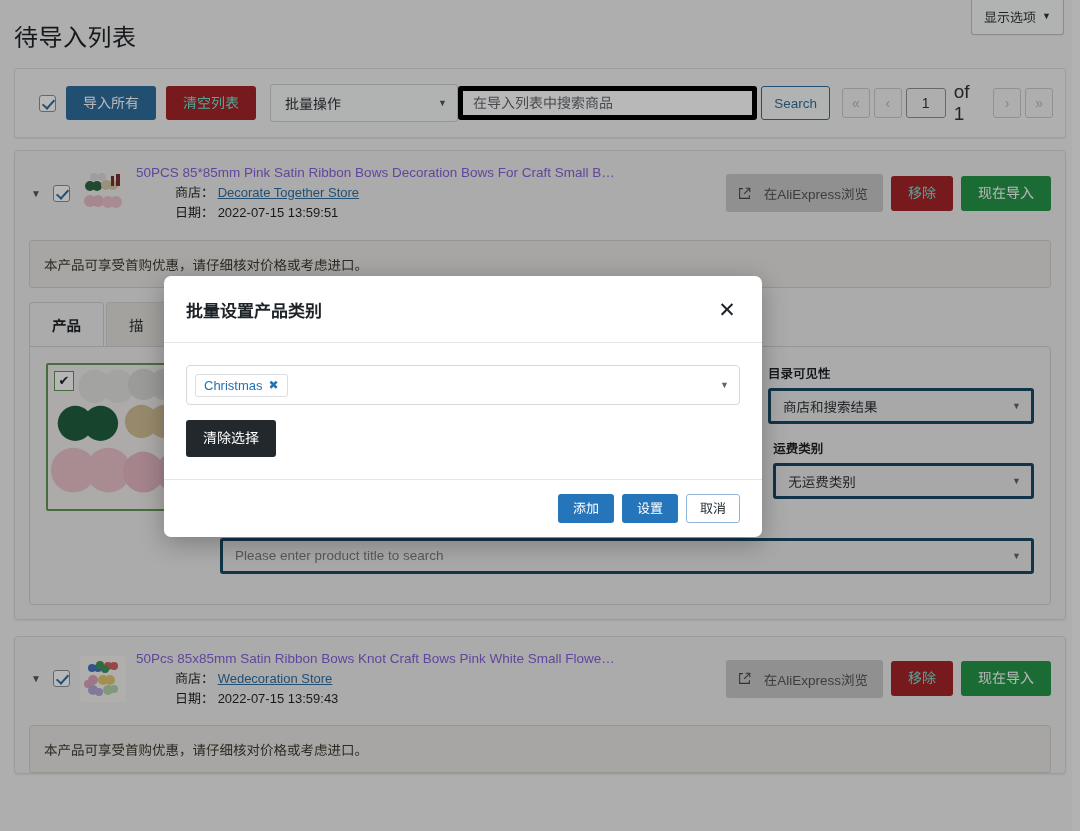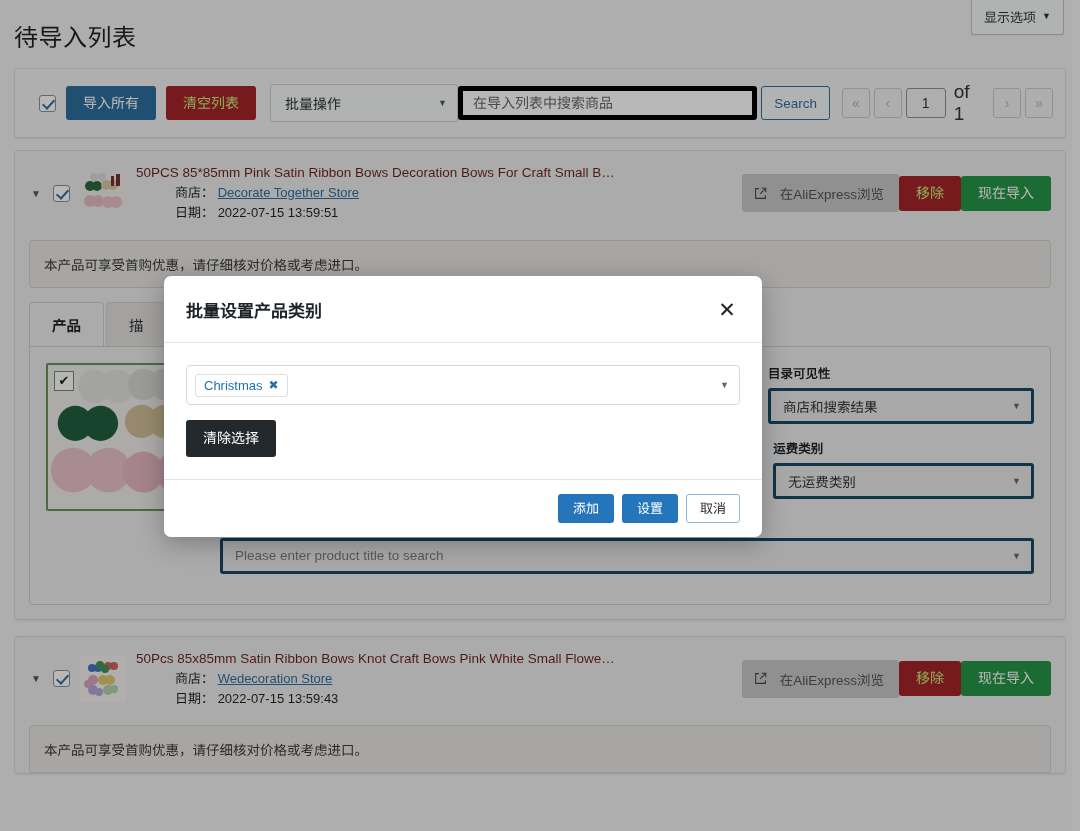--- a/index.html
+++ b/index.html
@@ -71,21 +71,21 @@
     border: 1px solid transparent;
     border-radius: 3px;
     font-size: 14px;
     padding: 8px 16px;
     cursor: pointer;
     line-height: 1.2;
     white-space: nowrap;
     font-family: inherit;
   }
   .btn-blue   { background:#1d70ad; color:#fff; }
-  .btn-red    { background:#c01c21; color:#bef264; }
+  .btn-red    { background:#c01c21; color:#5eead4; }
   .btn-green  { background:#0f9d3a; color:#fff; }
   .btn-dark   { background:#23282d; color:#fff; }
   .btn-primary-sm { background:#2575bb; color:#fff; font-size:13px; padding:6px 14px; }
   .btn-outline-sm {
     background:#fff; color:#2c3338; border:1px solid #8fb6d6;
     font-size:13px; padding:6px 13px;
   }
   .btn-grey-disabled {
     background:#c8c8c8; color:#555; border:1px solid transparent;
     display:flex; align-items:center; gap:0; padding:0;
@@ -178,27 +178,27 @@
     display:flex; align-items:center; justify-content:center;
     cursor:pointer;
   }
   .thumb {
     width:46px; height:46px; border-radius:2px;
     flex:0 0 auto; overflow:hidden;
     background:#f4f2f0;
   }
   .prod-meta { flex:1 1 auto; min-width:0; }
   .prod-title {
-    font-size:13.5px; color:#7f1d1d;
+    font-size:13.5px; color:#8b5cf6;
     white-space:nowrap; overflow:hidden; text-overflow:ellipsis;
     line-height:1.5;
   }
   .prod-line { font-size:13px; color:#1d2327; line-height:1.55;margin-left:39px; }
   .prod-line a { color:#2271b1; text-decoration:underline; }
-  .prod-actions { display:flex; align-items:center; flex:0 0 auto; }
+  .prod-actions { display:flex; align-items:center; gap:8px; flex:0 0 auto; }
 
   .notice {
     margin:4px 14px 0 14px;
     background:#e9e7e2;
     border:1px solid #d4d0c8;
     border-radius:3px;
     padding:13px 14px;
     font-size:13.5px;
     color:#3c3c2f;
   }

